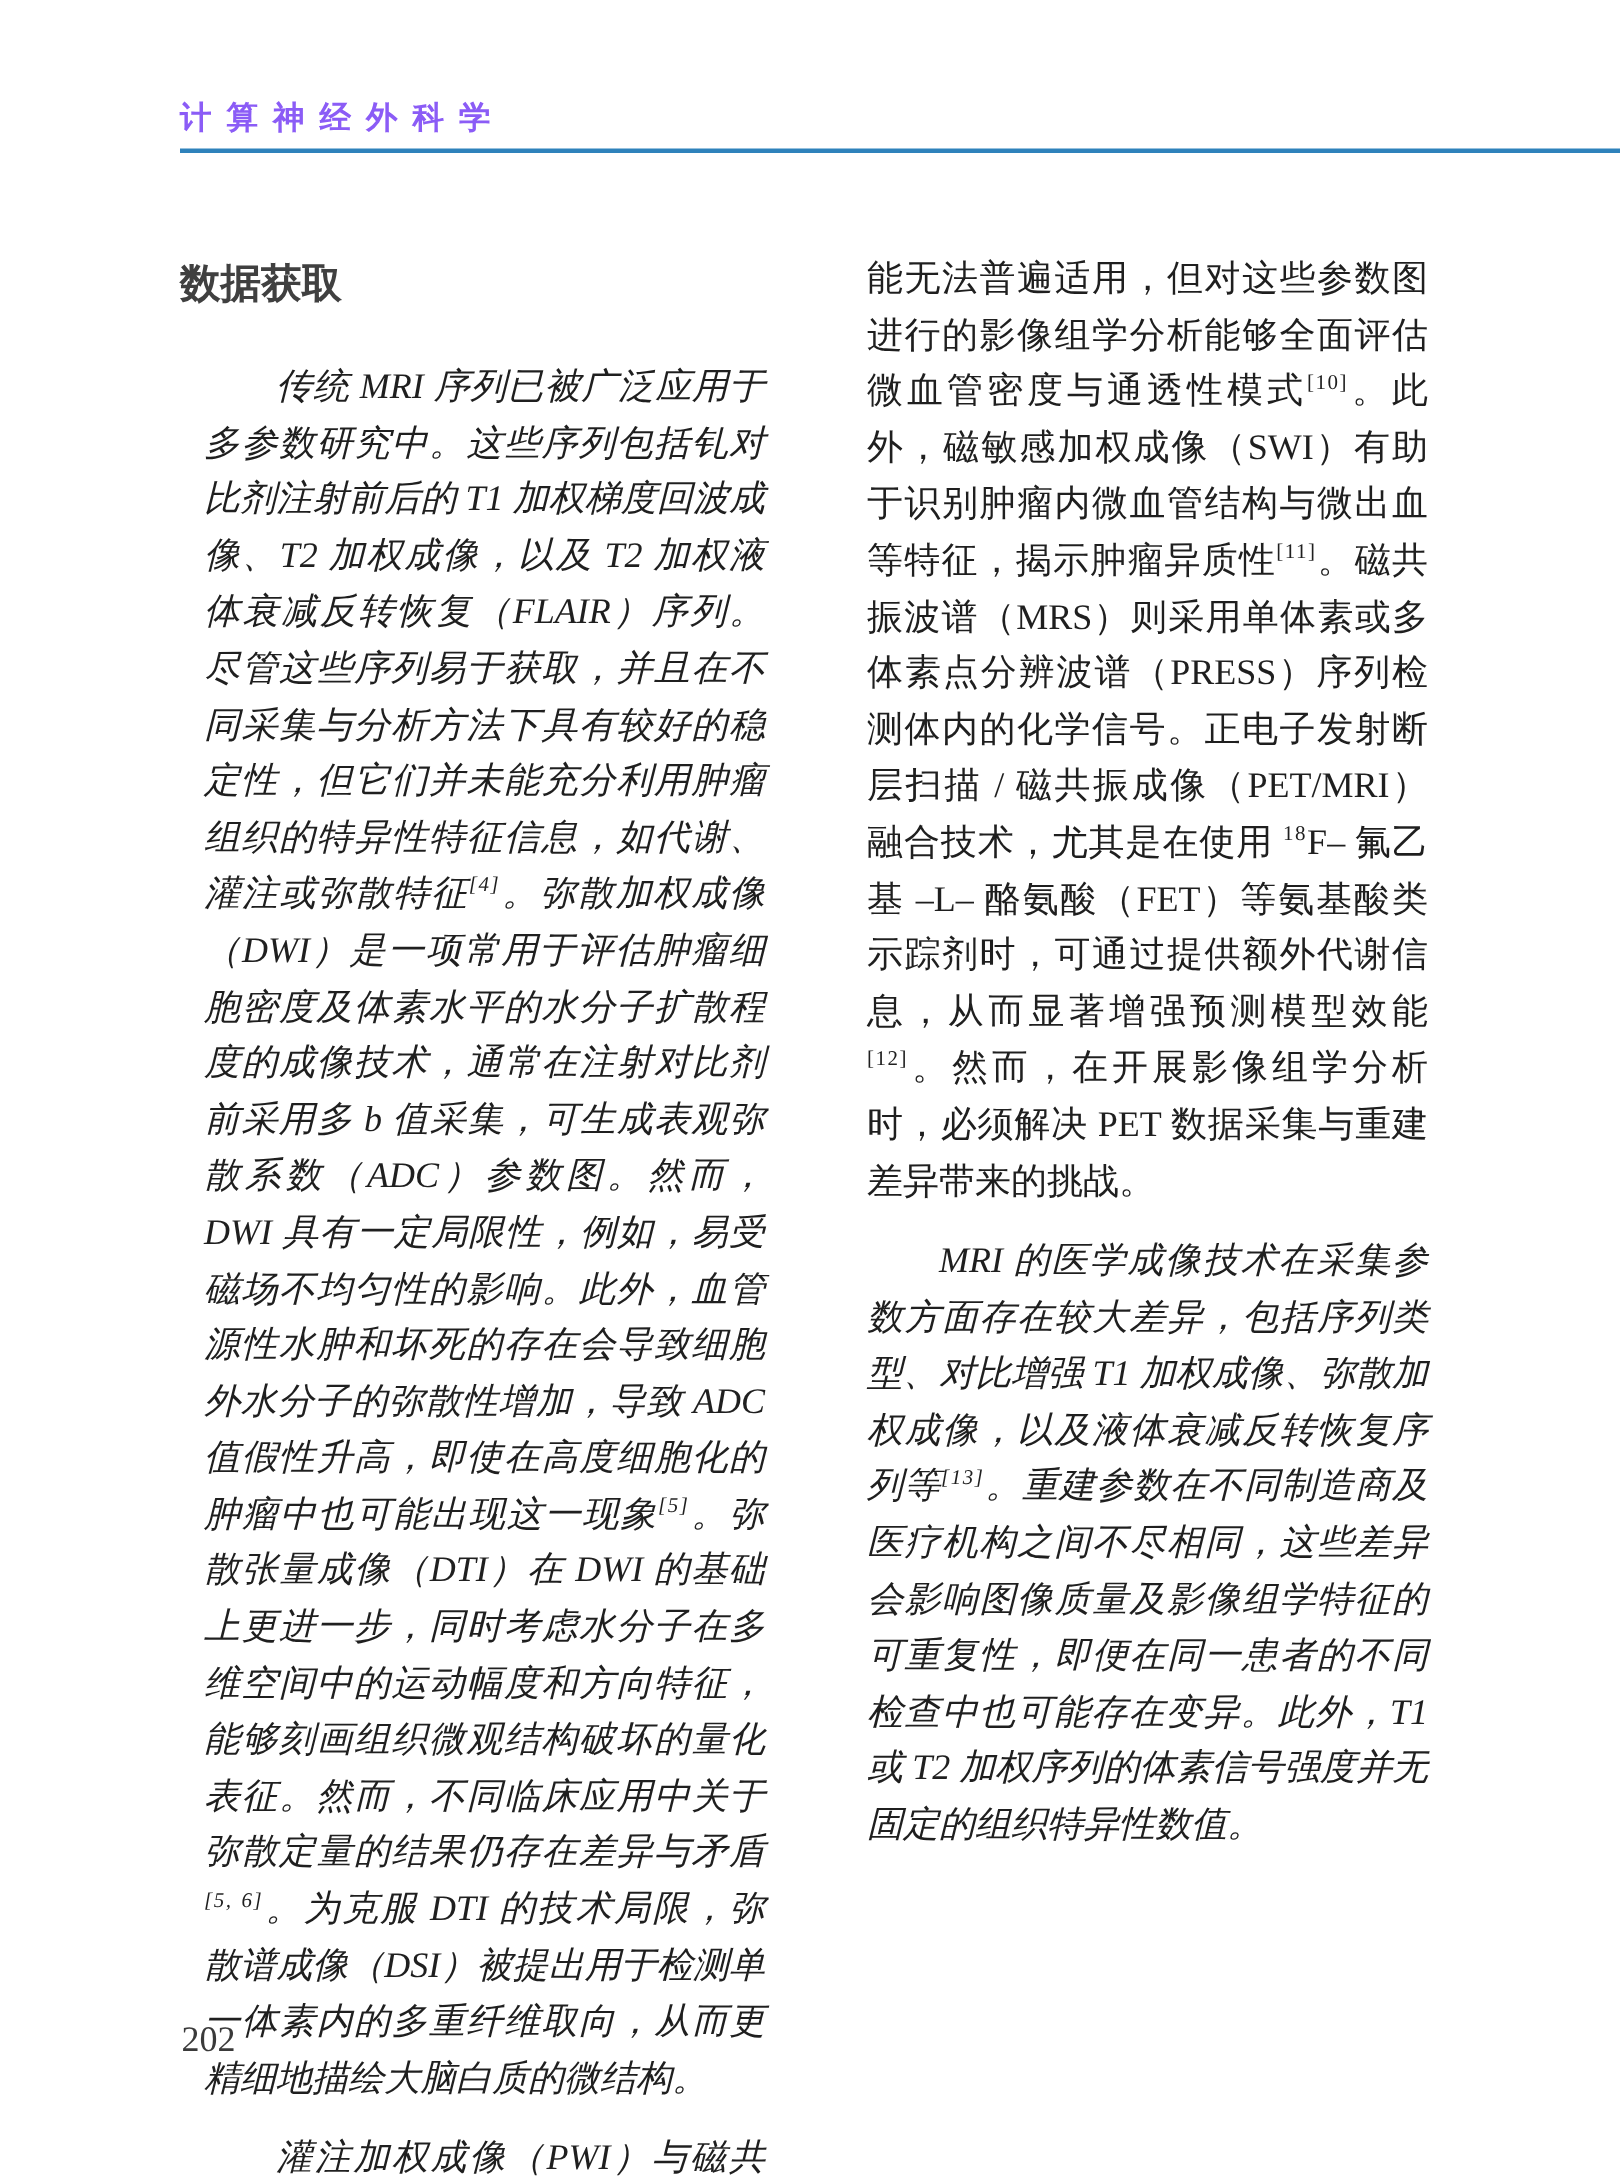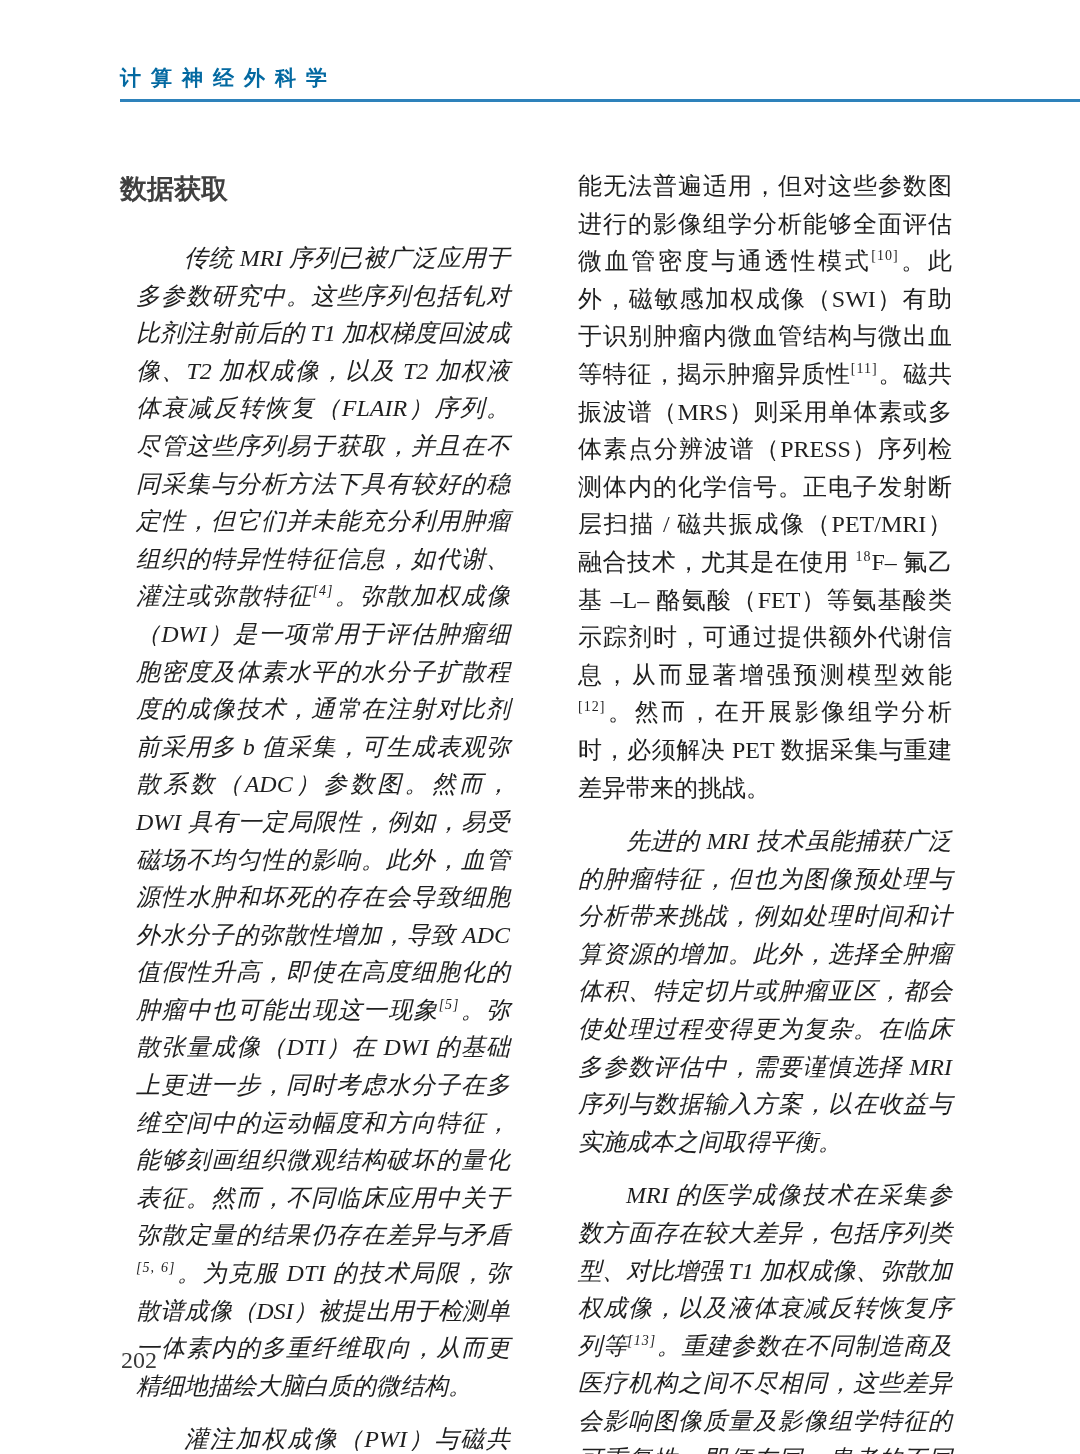--- a/index.html
+++ b/index.html
@@ -17,21 +17,21 @@
   .running-header {
     margin: 64px 0 0 120px;
     border-bottom: 3px solid #2e82bb;
     padding-bottom: 7px;
   }
   .running-header .header-title {
     font-family: "Liberation Sans", "DejaVu Sans", sans-serif;
     font-weight: bold;
     font-size: 21px;
     letter-spacing: 10px;
-    color: #0369a1;
+    color: #8b5cf6;
   }
   
   .columns {
     display: flex;
     gap: 36px;
     margin: 50px 112px 0 120px;
     align-items: flex-start;
   }
   .col { flex: 1 1 0; min-width: 0; }
   .para {
@@ -77,21 +77,20 @@
   </header>
 
   <main class="columns">
     <section class="col">
         <h2 class="section-heading first">数据获取</h2>
         <p class="para indent">传统 MRI 序列已被广泛应用于多参数研究中。这些序列包括钆对比剂注射前后的 T1 加权梯度回波成像、T2 加权成像，以及 T2 加权液体衰减反转恢复（FLAIR）序列。尽管这些序列易于获取，并且在不同采集与分析方法下具有较好的稳定性，但它们并未能充分利用肿瘤组织的特异性特征信息，如代谢、灌注或弥散特征<sup>[4]</sup>。弥散加权成像（DWI）是一项常用于评估肿瘤细胞密度及体素水平的水分子扩散程度的成像技术，通常在注射对比剂前采用多 b 值采集，可生成表观弥散系数（ADC）参数图。然而，DWI 具有一定局限性，例如，易受磁场不均匀性的影响。此外，血管源性水肿和坏死的存在会导致细胞外水分子的弥散性增加，导致 ADC 值假性升高，即使在高度细胞化的肿瘤中也可能出现这一现象<sup>[5]</sup>。弥散张量成像（DTI）在 DWI 的基础上更进一步，同时考虑水分子在多维空间中的运动幅度和方向特征，能够刻画组织微观结构破坏的量化表征。然而，不同临床应用中关于弥散定量的结果仍存在差异与矛盾<sup>[5, 6]</sup>。为克服 DTI 的技术局限，弥散谱成像（DSI）被提出用于检测单一体素内的多重纤维取向，从而更精细地描绘大脑白质的微结构。</p>
         <p class="para indent">灌注加权成像（PWI）与磁共振波谱（MRS）是区分治疗相关改变与肿瘤进展，以及判定胶质瘤 IDH 状态的有效工具<sup>[7, 8]</sup>。PWI 采用动态磁敏感性对比（DSC）获得脑血容量（CBV），并通过动态对比增强（DCE）序列计算 Ktrans（钆对比剂从血管腔向组织间隙跨内皮传输的系数）表征肿瘤血管生成与血管通透性。尽管阈值可</p>
       </section>
     <section class="col">
         <p class="para">能无法普遍适用，但对这些参数图进行的影像组学分析能够全面评估微血管密度与通透性模式<sup>[10]</sup>。此外，磁敏感加权成像（SWI）有助于识别肿瘤内微血管结构与微出血等特征，揭示肿瘤异质性<sup>[11]</sup>。磁共振波谱（MRS）则采用单体素或多体素点分辨波谱（PRESS）序列检测体内的化学信号。正电子发射断层扫描 / 磁共振成像（PET/MRI）融合技术，尤其是在使用 <sup>18</sup>F– 氟乙基 –L– 酪氨酸（FET）等氨基酸类示踪剂时，可通过提供额外代谢信息，从而显著增强预测模型效能<sup>[12]</sup>。然而，在开展影像组学分析时，必须解决 PET 数据采集与重建差异带来的挑战。</p>
-        <p class="para indent">先进的 MRI 技术虽能捕获广泛的肿瘤特征，但也为图像预处理与分析带来挑战，例如处理时间和计算资源的增加。此外，选择全肿瘤体积、特定切片或肿瘤亚区，都会使处理过程变得更为复杂。在临床多参数评估中，需要谨慎选择 MRI 序列与数据输入方案，以在收益与实施成本之间取得平衡。</p>
         <p class="para indent">MRI 的医学成像技术在采集参数方面存在较大差异，包括序列类型、对比增强 T1 加权成像、弥散加权成像，以及液体衰减反转恢复序列等<sup>[13]</sup>。重建参数在不同制造商及医疗机构之间不尽相同，这些差异会影响图像质量及影像组学特征的可重复性，即便在同一患者的不同检查中也可能存在变异。此外，T1 或 T2 加权序列的体素信号强度并无固定的组织特异性数值。</p>
       </section>
   </main>
 
   <footer class="page-footer">
     <span>202</span>
   </footer>
 
 </div>
 

